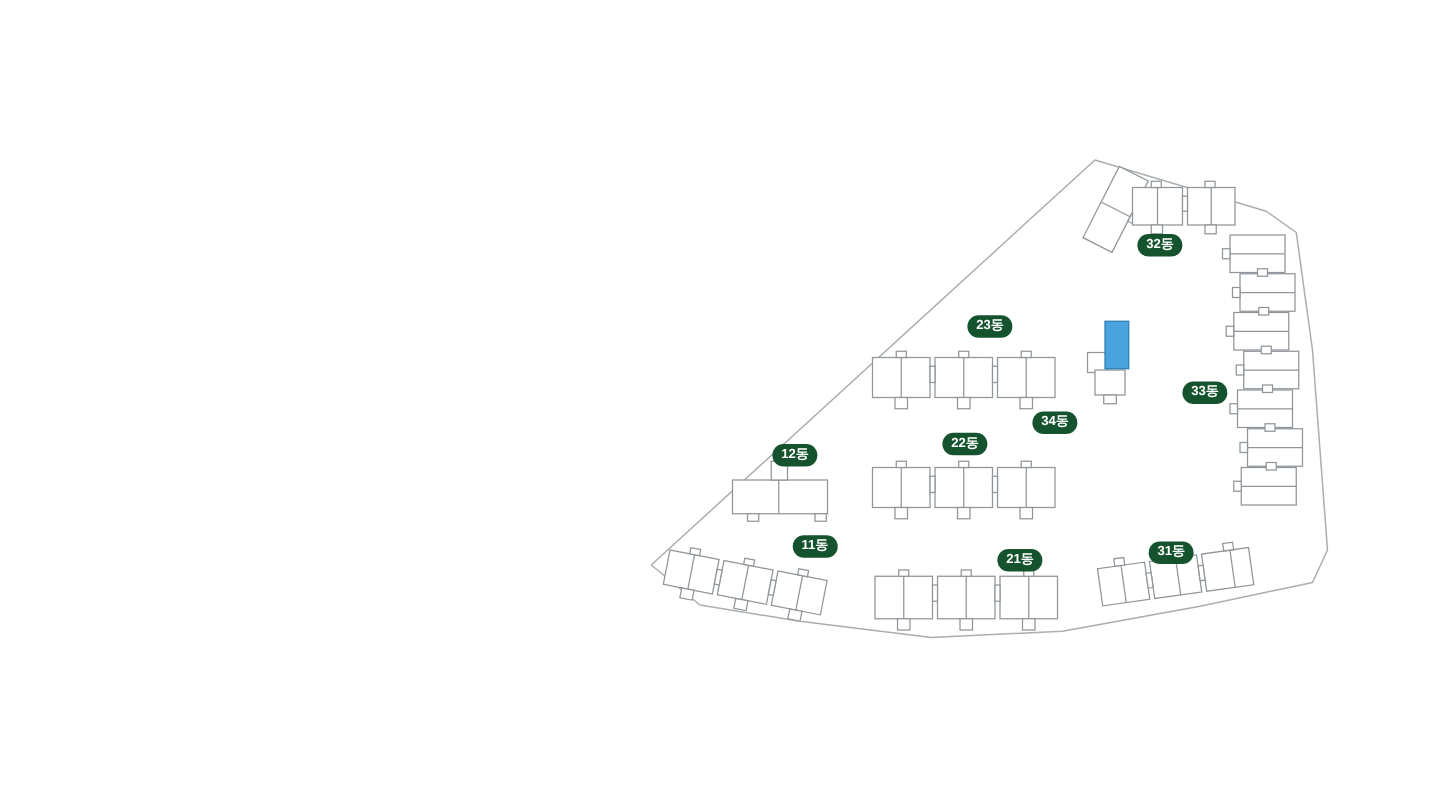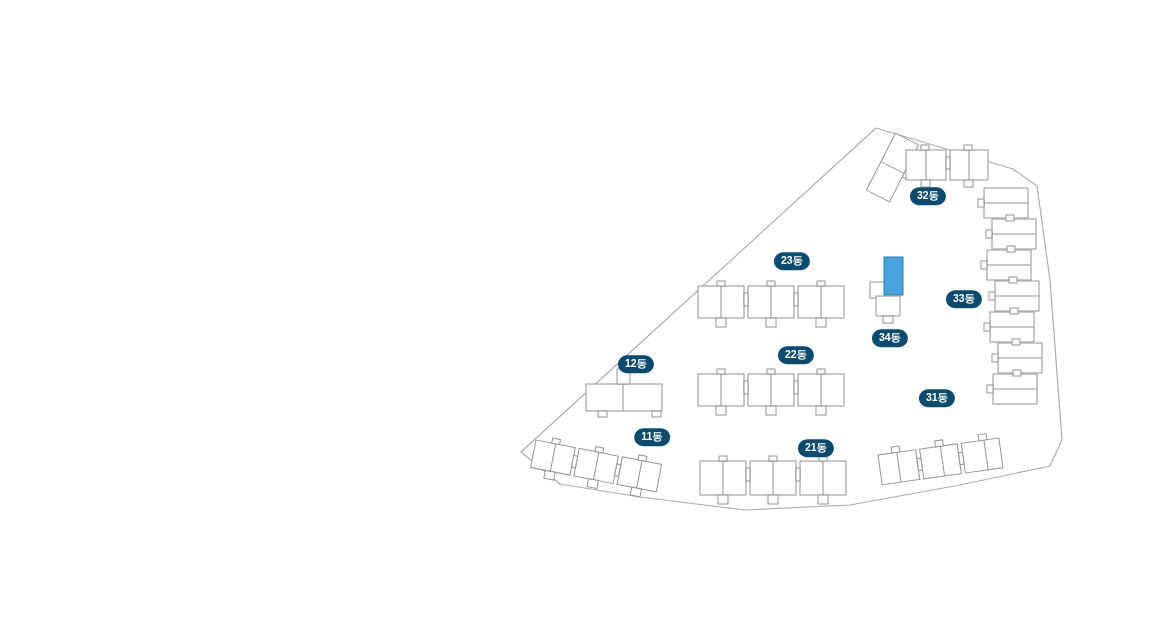--- a/index.html
+++ b/index.html
@@ -11,21 +11,21 @@
 
   svg.plan {
     position:absolute; left:0; top:0;
     fill:#ffffff; stroke:#8f959a; stroke-width:1;
   }
   .boundary { fill:#ffffff; stroke:#a9aeb3; stroke-width:1.2; stroke-linejoin:round; }
   .bld line { stroke-width:1; }
 
   .label {
     position:absolute; transform:translate(-50%,-50%);
-    background:#0c4a6e; color:#ffffff;
+    background:#14532d; color:#ffffff;
     font-size:10.5px; font-weight:bold; line-height:1;
     padding:3px 7px 4px; border-radius:9px;
     white-space:nowrap; cursor:pointer; user-select:none;
   }
 </style>
 </head>
 <body>
 
 <div class="stage">
 
@@ -174,20 +174,20 @@
       <rect x="870" y="282" width="16" height="16"></rect>
       <rect x="876" y="296" width="24" height="20"></rect>
       <rect x="883" y="316" width="10" height="7"></rect>
       <rect x="884" y="257" width="19" height="38" stroke="#2d7db3" fill="#4aa3dc"></rect>
     </g>
   </svg>
 
   <div class="label" style="left:652px; top:437px">11동</div>
   <div class="label" style="left:636px; top:364px">12동</div>
   <div class="label" style="left:816px; top:448px">21동</div>
-  <div class="label" style="left:796px; top:355px">22동</div>
+  <div class="label" style="left:772px; top:355px">22동</div>
   <div class="label" style="left:792px; top:261px">23동</div>
-  <div class="label" style="left:937px; top:398px">31동</div>
+  <div class="label" style="left:937px; top:442px">31동</div>
   <div class="label" style="left:928px; top:196px">32동</div>
-  <div class="label" style="left:964px; top:299px">33동</div>
-  <div class="label" style="left:890px; top:338px">34동</div>
+  <div class="label" style="left:964px; top:314px">33동</div>
+  <div class="label" style="left:844px; top:338px">34동</div>
 
 </div>
 
 </body></html>

